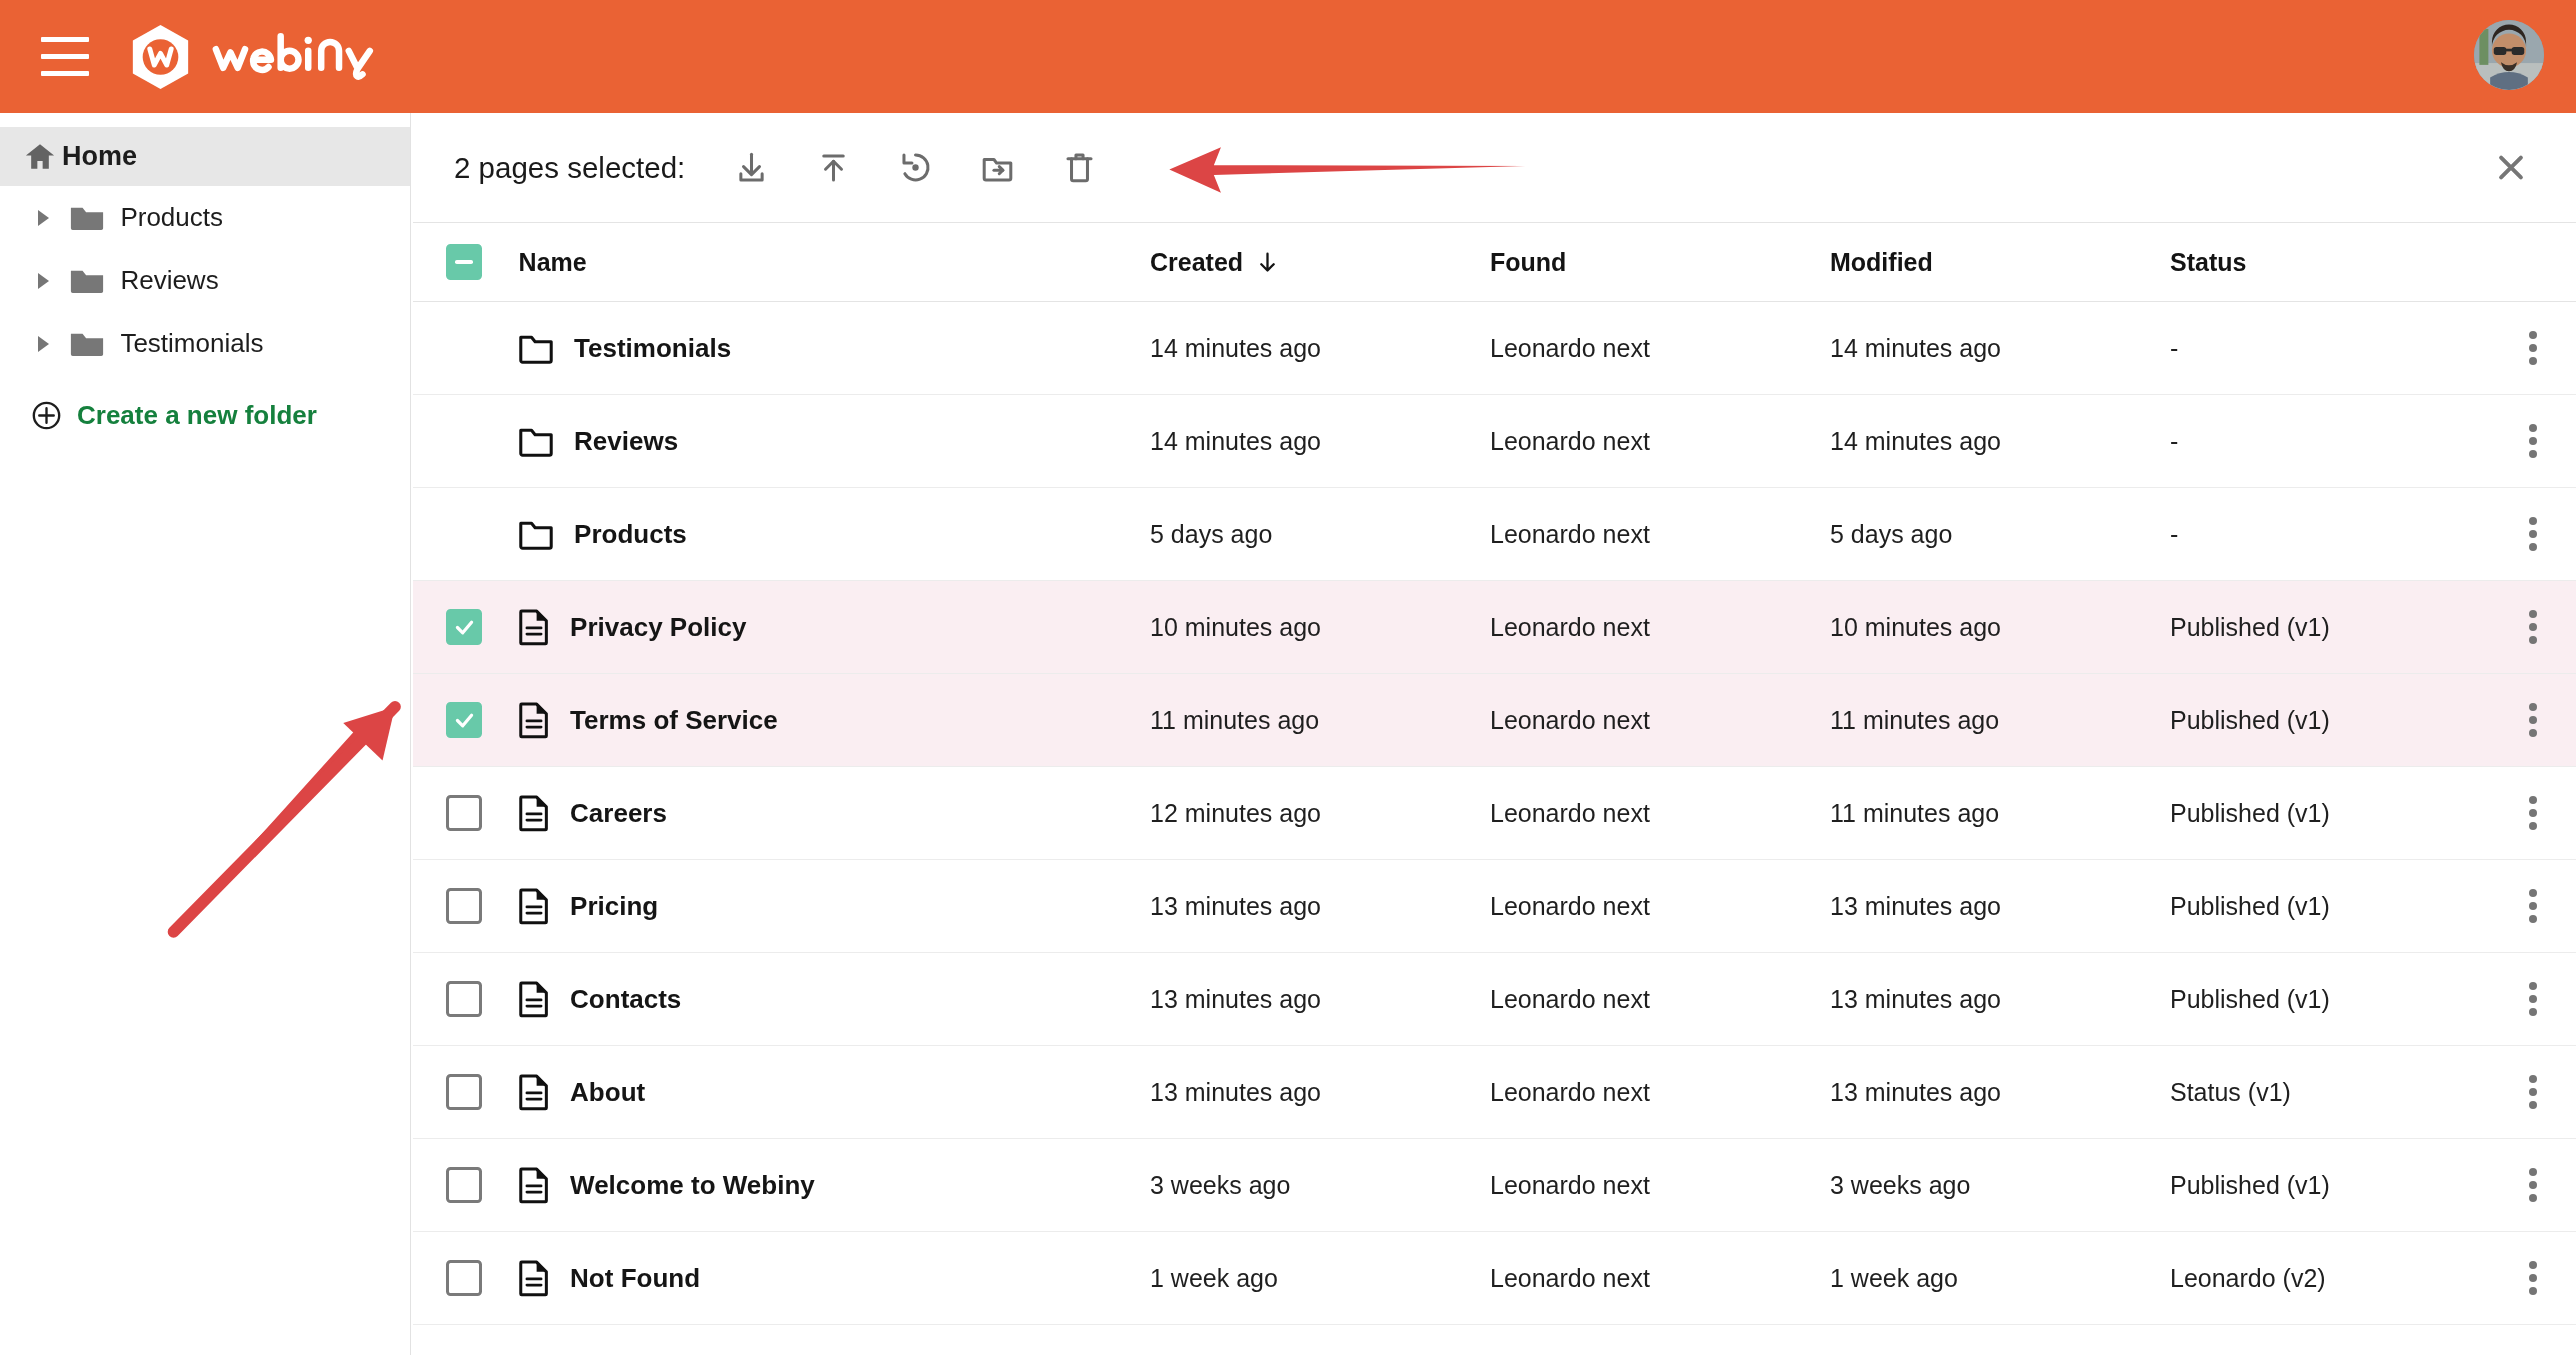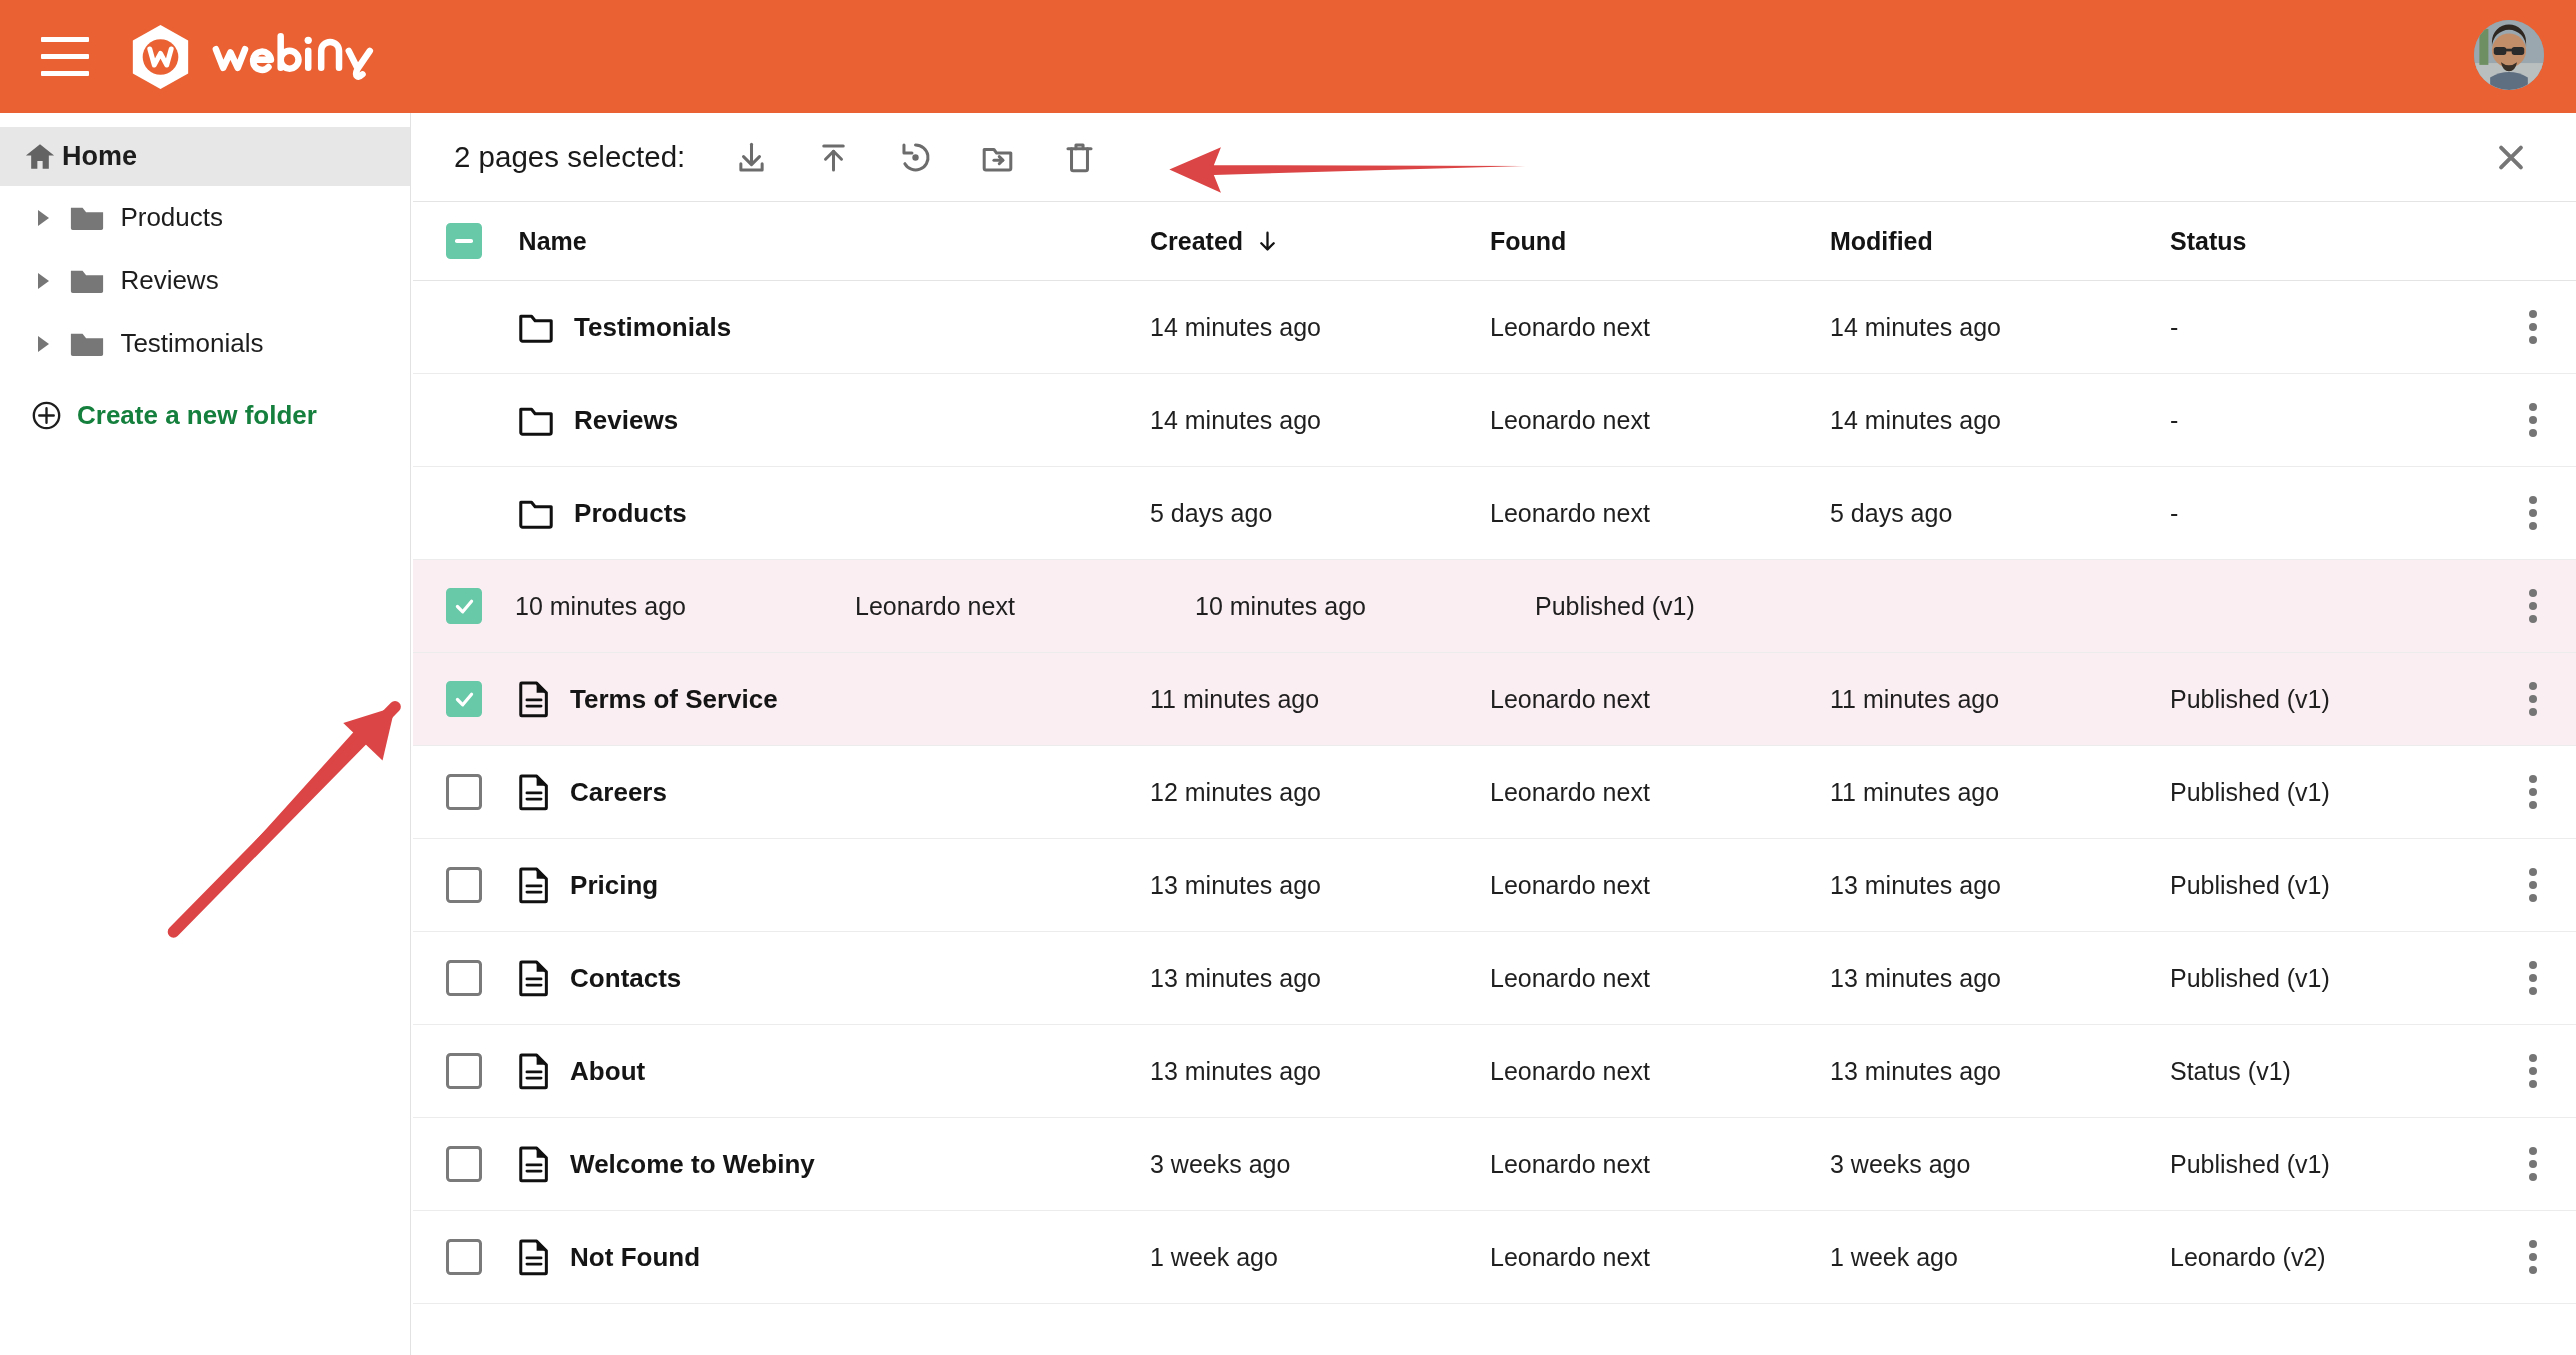--- a/index.html
+++ b/index.html
@@ -100,21 +100,21 @@
   .main {
     position: absolute;
     top: 113px; left: 413px;
     width: 2163px; height: 1243px;
     background: #ffffff;
   }
 
   
   .seltoolbar {
     position: relative;
-    height: 89px;
+    height: 110px;
     display: flex; align-items: center;
     padding-left: 41px;
     border-bottom: 1.8px solid #e4e4e4;
   }
   .sel-text {
     font-size: 29.5px; color: #1a1a1a;
     margin-right: 25px;
     white-space: nowrap;
   }
   .sel-actions { display: flex; align-items: center; }
@@ -458,20 +458,28 @@
     </div>
 
     <div class="trow selected">
       <div class="c-check">
         <div class="cb checked">
           <svg width="23" height="23" viewBox="0 0 26 26">
             <path d="M5 13 L11 19 L21 7" stroke="#ffffff" stroke-width="3.6" fill="none" stroke-linecap="round" stroke-linejoin="round"></path>
           </svg>
         </div>
       </div>
+      <div class="c-name">
+        <svg width="30" height="38" viewBox="0 0 34 42">
+          <path d="M3 3 h17 l11 11 v25 a1 1 0 0 1 -1 1 H3 a1 1 0 0 1 -1 -1 V4 a1 1 0 0 1 1 -1 z" fill="none" stroke="#101010" stroke-width="3.4" stroke-linejoin="round"></path>
+          <path d="M20 3 v11 h11" fill="#101010"></path>
+          <path d="M9 22 h16 M9 29 h16" stroke="#101010" stroke-width="3.2" stroke-linecap="round"></path>
+        </svg>
+        <span class="name-text">Privacy Policy</span>
+      </div>
       <div class="c-created"><span class="cell-text">10 minutes ago</span></div>
       <div class="c-author"><span class="cell-text">Leonardo next</span></div>
       <div class="c-modified"><span class="cell-text">10 minutes ago</span></div>
       <div class="c-status"><span class="cell-text">Published (v1)</span></div>
       <div class="c-menu">
           <span class="dots">
             <i></i>
             <i></i>
             <i></i>
           </span>

